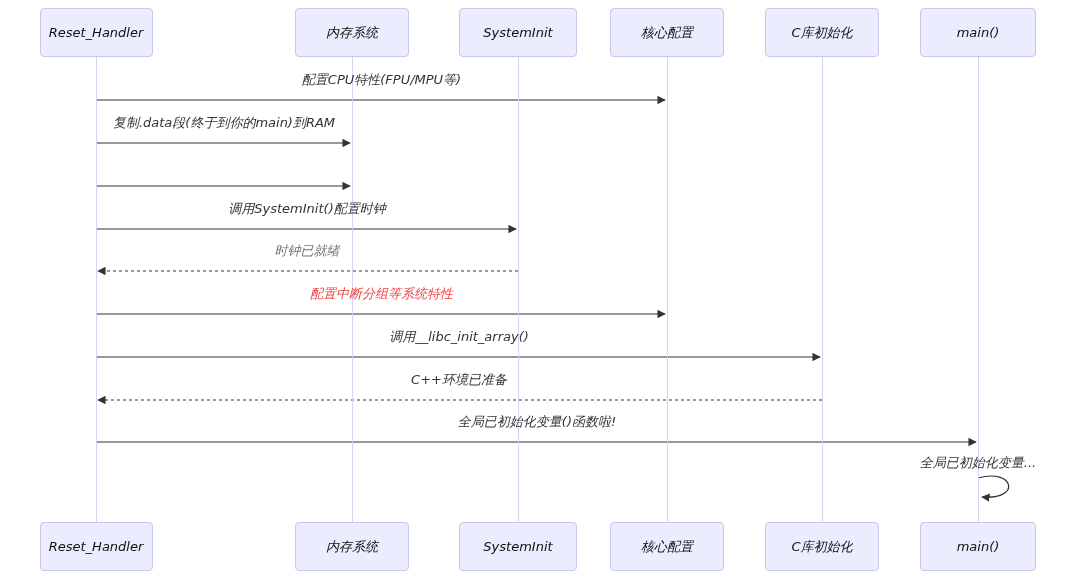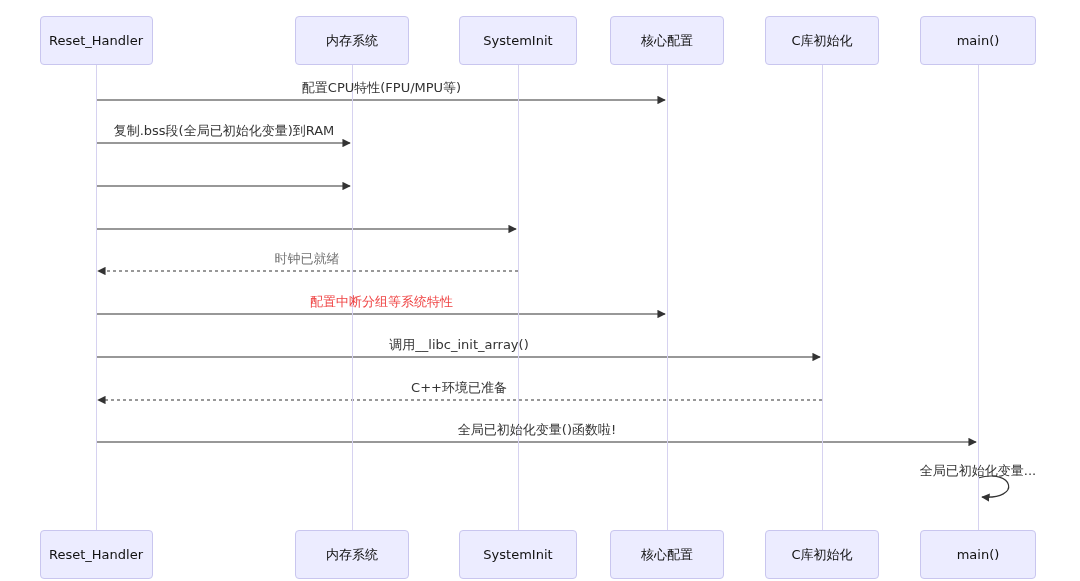--- a/index.html
+++ b/index.html
@@ -17,23 +17,24 @@
   #lines {
     position: absolute;
     left: 0;
     top: 0;
     width: 1080px;
     height: 581px;
   }
   #nodes {
     position: absolute;
     left: 0;
-    top: 8px;
+    top: 0;
     width: 1080px;
     height: 570px;
+    font-style: italic;
   }
   .actor-box {
     position: absolute;
     box-sizing: border-box;
     border: 1px solid;
     border-radius: 4px;
     display: flex;
     align-items: center;
     justify-content: center;
     font-size: 13px;
@@ -110,21 +111,22 @@
         <span>C库初始化</span>
       </div>
       <div class="lifeline" style="background: rgb(214, 210, 240); left: 977.5px; top: 57px; height: 465px;"></div>
       <div class="actor-box" style="background: rgb(236, 236, 255); border-color: rgb(201, 198, 239); color: rgb(17, 17, 17); left: 920px; top: 8px; width: 116px; height: 49px;">
         <span>main()</span>
       </div>
       <div class="actor-box" style="background: rgb(236, 236, 255); border-color: rgb(201, 198, 239); color: rgb(17, 17, 17); left: 920px; top: 522px; width: 116px; height: 49px;">
         <span>main()</span>
       </div>
       <div class="msg-label" style="color: rgb(51, 51, 51); left: 381.5px; top: 72px;">配置CPU特性(FPU/MPU等)</div>
-      <div class="msg-label" style="color: rgb(51, 51, 51); left: 224px; top: 115px;">复制.bss段(全局已初始化变量)到RAM</div>
+      <div class="msg-label" style="color: rgb(51, 51, 51); left: 224px; top: 115px;">复制.data段(终于到你的main)到RAM</div>
+      <div class="msg-label" style="color: rgb(51, 51, 51); left: 307px; top: 201px;">调用SystemInit()配置时钟</div>
       <div class="msg-label" style="color: #737373; left: 307px; top: 243px;">时钟已就绪</div>
       <div class="msg-label" style="color: #ef4444; left: 381.5px; top: 286px;">配置中断分组等系统特性</div>
       <div class="msg-label" style="color: rgb(51, 51, 51); left: 459px; top: 329px;">调用__libc_init_array()</div>
       <div class="msg-label" style="color: rgb(51, 51, 51); left: 459px; top: 372px;">C++环境已准备</div>
       <div class="msg-label" style="color: rgb(51, 51, 51); left: 537px; top: 414px;">全局已初始化变量()函数啦!</div>
       <div class="msg-label" style="color: rgb(51, 51, 51); left: 978px; top: 455px;">全局已初始化变量...</div>
     </div>
 </div>
 
 </body></html>

